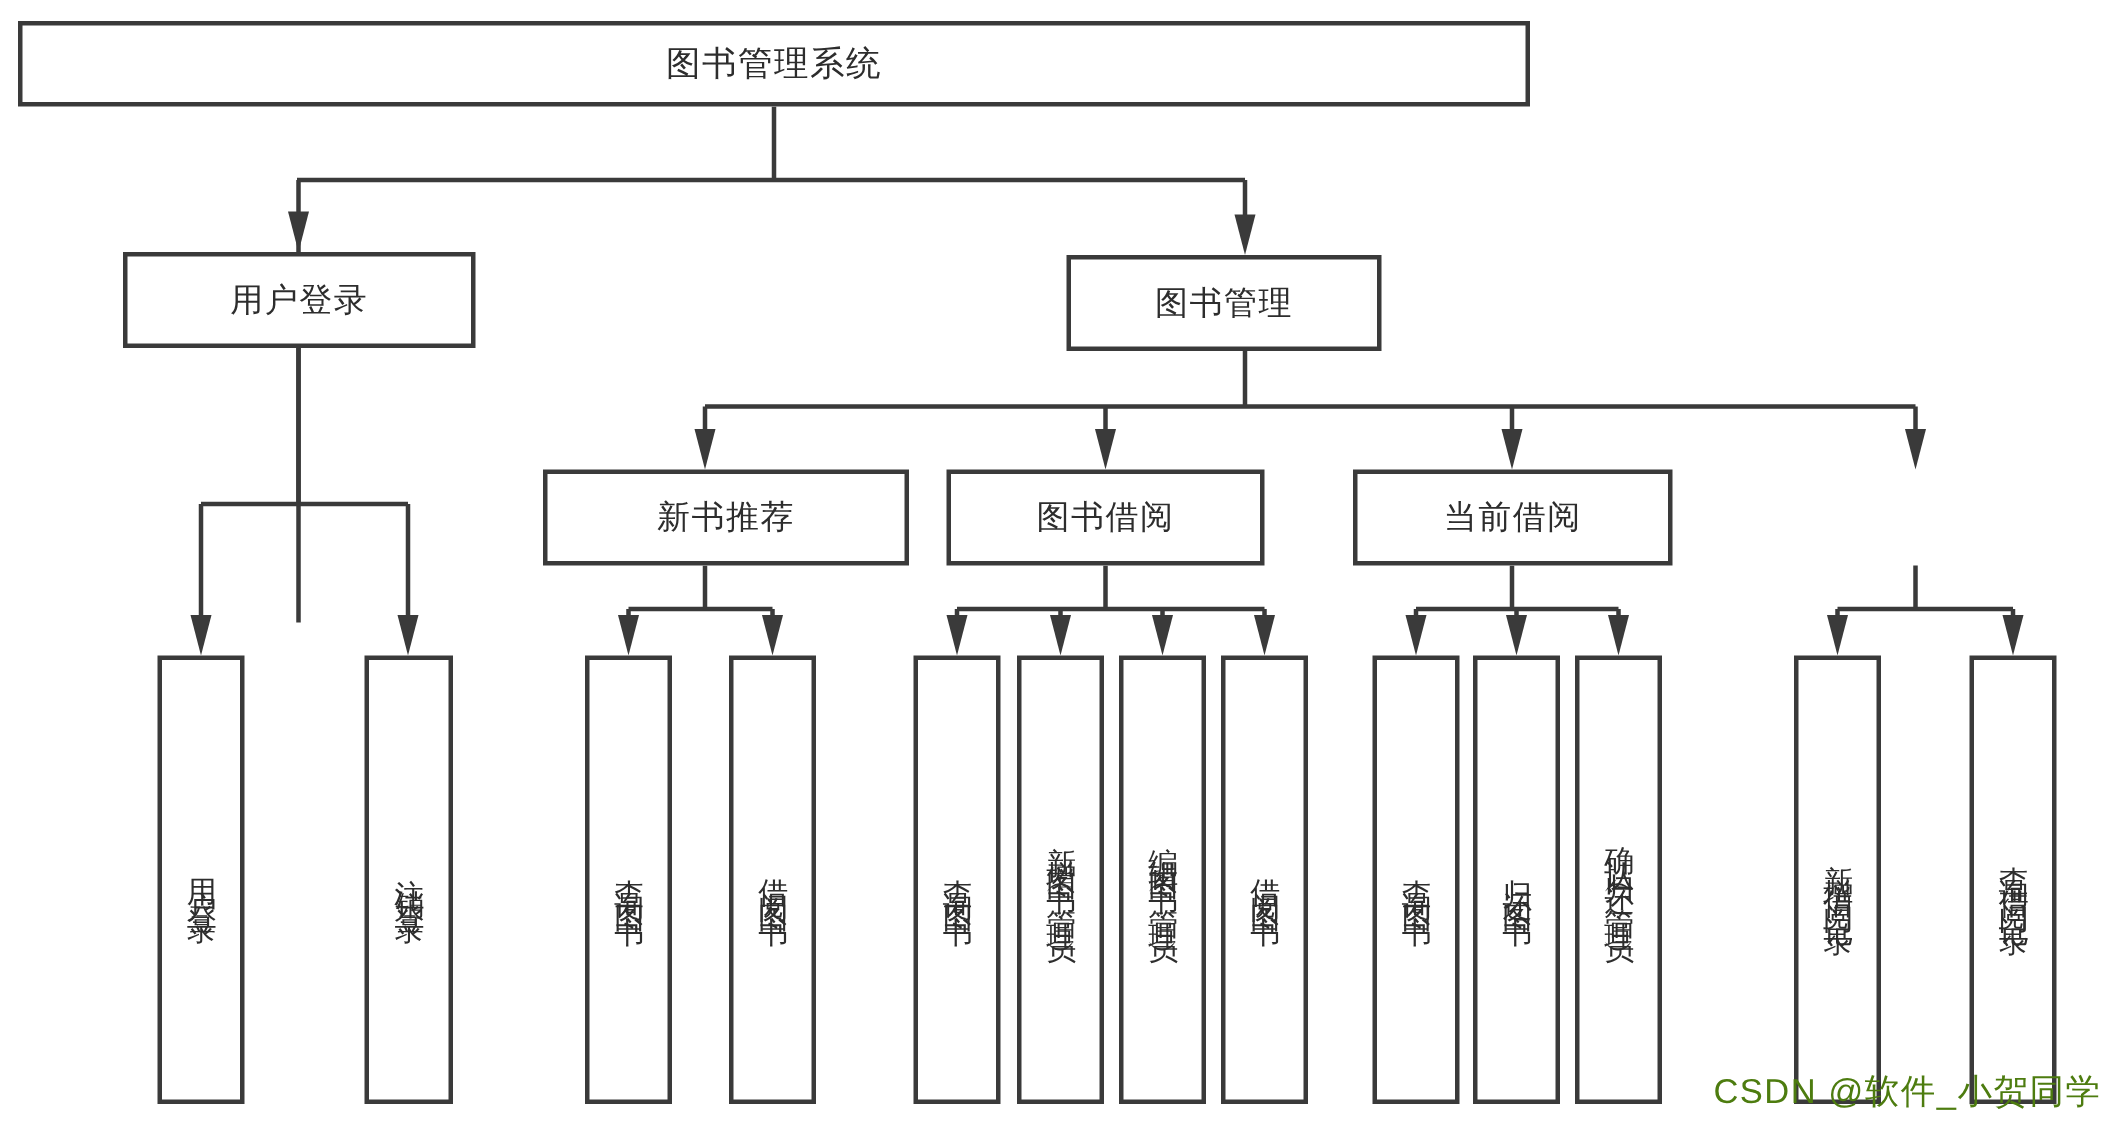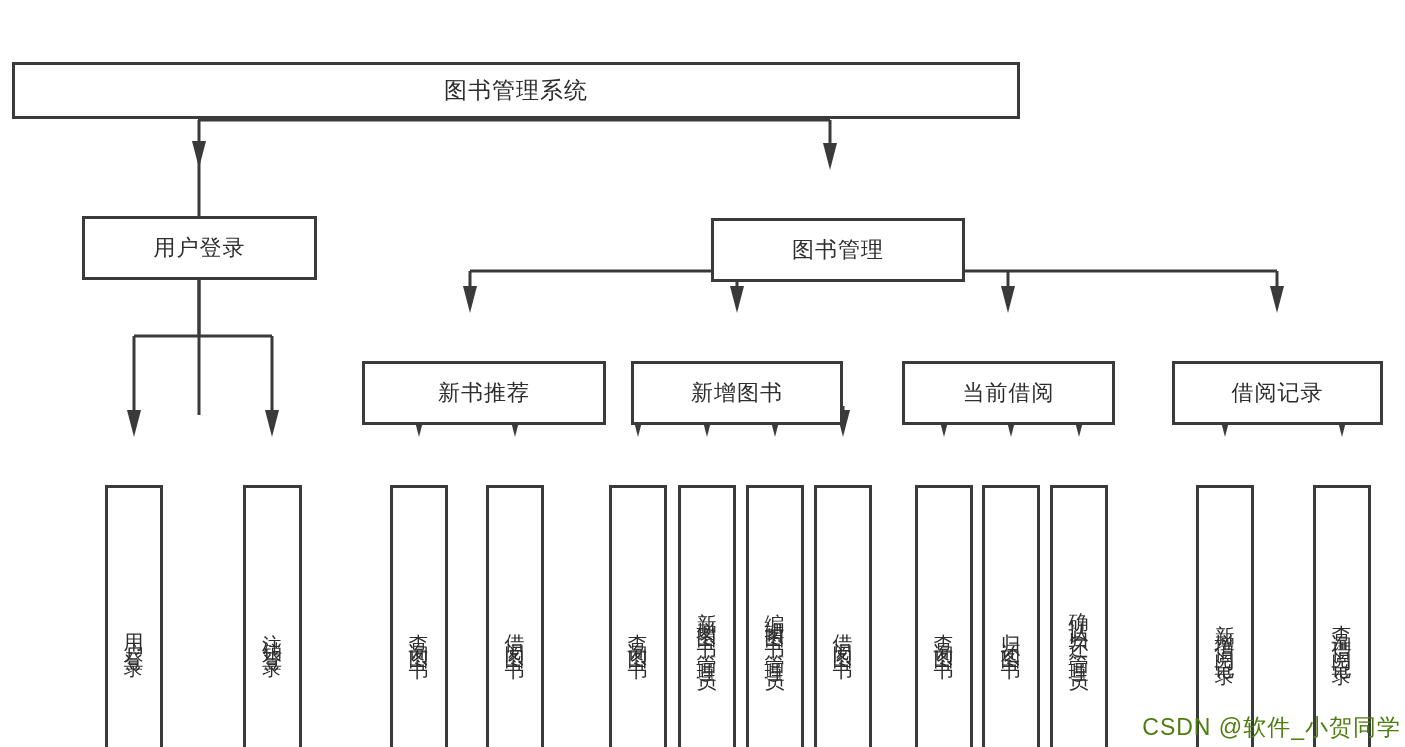--- a/index.html
+++ b/index.html
@@ -10,21 +10,21 @@
     font-family:"Liberation Sans","DejaVu Sans",sans-serif;
     overflow:hidden;
   }
   svg.connectors{position:absolute;left:0;top:0;width:1405px;height:747px;}
   .node{
     position:absolute;
     box-sizing:border-box;
     border:3px solid #3a3a3a;
     background:#ffffff;
     color:#2d2d2d;
-    display:flex;align-items:center;justify-content:center;margin-top:48px;
+    display:flex;align-items:center;justify-content:center;
   }
   .node.h{font-size:22px;letter-spacing:1px;}
   .node.root{font-size:23px;}
   .node.v{
     font-size:20px;
     writing-mode:vertical-rl;
     text-orientation:mixed;
     letter-spacing:0.42em;
     line-height:1;
   }
@@ -102,26 +102,25 @@
     </g>
     <g fill="#3a3a3a" stroke="none">
       <polygon points="1218,410 1232,410 1225,437"></polygon>
       <polygon points="1335,410 1349,410 1342,437"></polygon>
     </g>
   </svg>
 
   <div class="node h root" style="left:12px;top:14px;width:1008px;height:57px;">图书管理系统</div>
 
   <div class="node h" style="left:82px;top:168px;width:235px;height:64px;">用户登录</div>
-  <div class="node h" style="left:711px;top:170px;width:254px;height:64px;">图书管理</div>
+  <div class="node h" style="left:711px;top:170px;width:210px;height:64px;">图书管理</div>
 
   <div class="node h" style="left:362px;top:313px;width:244px;height:64px;">新书推荐</div>
-  <div class="node h" style="left:631px;top:313px;width:212px;height:64px;">新增图书</div>
+  <div class="node h" style="left:631px;top:313px;width:212px;height:64px;">图书借阅</div>
   <div class="node h" style="left:902px;top:313px;width:213px;height:64px;">当前借阅</div>
-  <div class="node h" style="left:1172px;top:313px;width:211px;height:64px;">借阅记录</div>
 
   <div class="node v" style="left:105px;top:437px;width:58px;height:299px;">用户登录</div>
   <div class="node v" style="left:243px;top:437px;width:59px;height:299px;">注销登录</div>
 
   <div class="node v" style="left:390px;top:437px;width:58px;height:299px;">查询图书</div>
   <div class="node v" style="left:486px;top:437px;width:58px;height:299px;">借阅图书</div>
 
   <div class="node v" style="left:609px;top:437px;width:58px;height:299px;">查询图书</div>
   <div class="node v" style="left:678px;top:437px;width:58px;height:299px;">新增图书（管理员）</div>
   <div class="node v" style="left:746px;top:437px;width:58px;height:299px;">编辑图书（管理员）</div>

